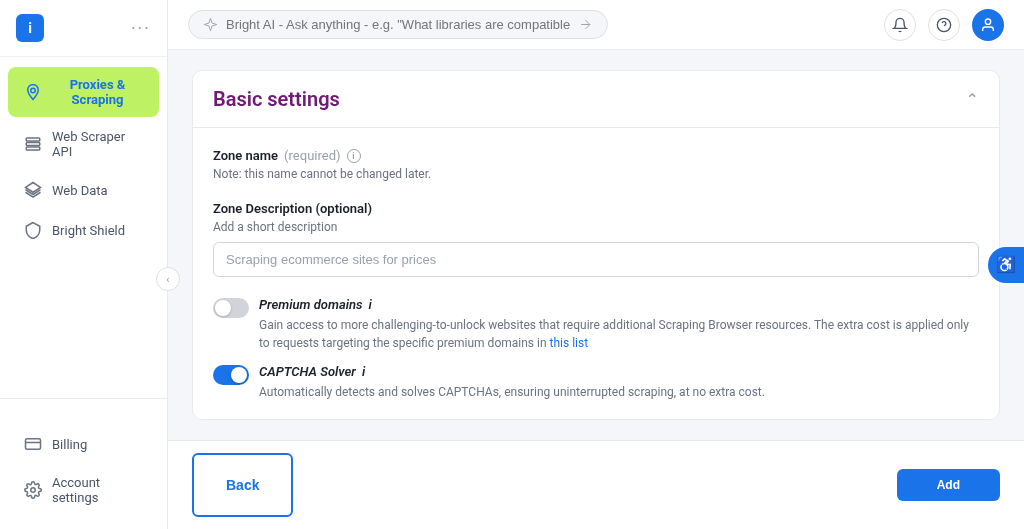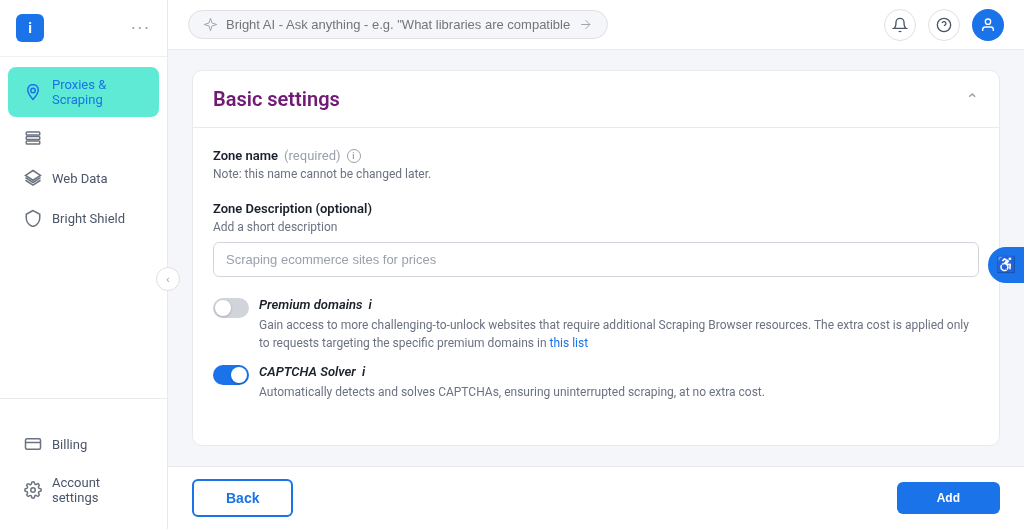--- a/index.html
+++ b/index.html
@@ -43,23 +43,24 @@
       gap: 10px;
       padding: 10px 16px;
       cursor: pointer;
       border-radius: 8px;
       margin: 2px 8px;
       font-size: 13px;
       color: #4a5568;
       transition: background 0.15s;
     }
     .nav-item.active {
-      background: #5eead4;
+      background: #bef264;
       color: #1a73e8;
-      font-weight: 400;
+      font-weight: 700;
+      text-align: center;
     }
     .nav-item .nav-icon {
       width: 18px; height: 18px;
       flex-shrink: 0;
       display: flex; align-items: center; justify-content: center;
     }
     .nav-item .nav-icon svg { width: 18px; height: 18px; }
 
     .sidebar-bottom {
       padding: 24px 0 12px;
@@ -256,21 +257,21 @@
     .footer {
       background: #fff;
       border-top: 1px solid #e8eaed;
       padding: 12px 24px;
       display: flex;
       align-items: center;
       justify-content: space-between;
       flex-shrink: 0;
     }
     .btn-back {
-      padding: 9px 32px;
+      padding: 22px 32px;
       border: 2px solid #1a73e8;
       border-radius: 6px;
       background: #fff;
       color: #1a73e8;
       font-size: 14px;
       font-weight: 600;
       cursor: pointer;
     }
     .btn-add {
       padding: 9px 40px;
@@ -317,20 +318,21 @@
     </div>
 
     <div class="nav-item">
       <span class="nav-icon">
         <svg viewBox="0 0 24 24" fill="none" stroke="#6b7280" stroke-width="2">
           <rect x="3" y="4" width="18" height="4" rx="1"></rect>
             <rect x="3" y="10" width="18" height="4" rx="1"></rect>
             <rect x="3" y="16" width="18" height="4" rx="1"></rect>
         </svg>
       </span>
+      <span>Web Scraper API</span>
     </div>
 
     <div class="nav-item">
       <span class="nav-icon">
         <svg viewBox="0 0 24 24" fill="none" stroke="#6b7280" stroke-width="2">
           <polygon points="12,2 22,8.5 12,15 2,8.5"></polygon>
             <polyline points="2,15 12,21.5 22,15"></polyline>
             <polyline points="2,11.5 12,18 22,11.5"></polyline>
         </svg>
       </span>

